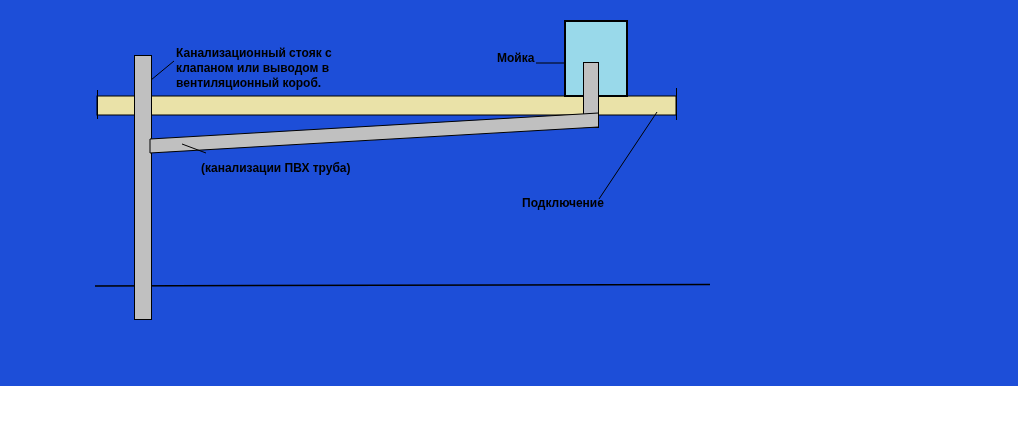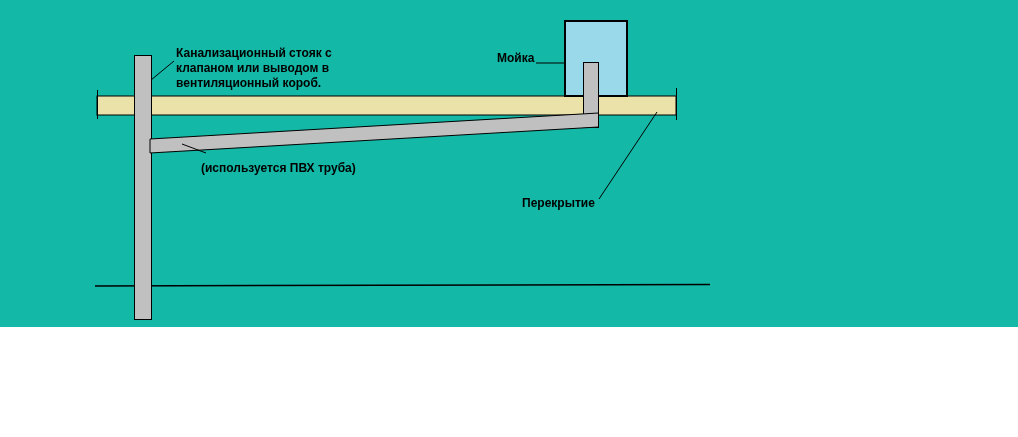--- a/index.html
+++ b/index.html
@@ -3,22 +3,22 @@
 <meta charset="utf-8">
 <style>
   html, body {
     margin: 0;
     padding: 0;
     background: #ffffff;
   }
   .canvas {
     position: relative;
     width: 1018px;
-    height: 327px;
-    background: #14b8a6;
+    height: 386px;
+    background: #1d4ed8;
     overflow: hidden;
     font-family: "Liberation Sans", sans-serif;
   }
   .diagram-svg {
     position: absolute;
     left: 0;
     top: 0;
     width: 1018px;
     height: 437px;
   }
@@ -62,17 +62,17 @@
     <line x1="599" y1="199" x2="657" y2="112" stroke="#000000" stroke-width="1"></line>
   </svg>
 
   <div class="label" style="left:176px; top:46px; width:180px;">Канализационный стояк с
 клапаном или выводом в
 вентиляционный короб.</div>
 
   <div class="label u" style="left:497px; top:51px;">Мойка</div>
 
 
-  <div class="label" style="left:201px; top:161px;">(используется ПВХ труба)</div>
+  <div class="label" style="left:201px; top:161px;">(канализации ПВХ труба)</div>
 
-  <div class="label u" style="left:522px; top:196px;">Перекрытие</div>
+  <div class="label u" style="left:522px; top:196px;">Подключение</div>
 
 </div>
 
 </body></html>

